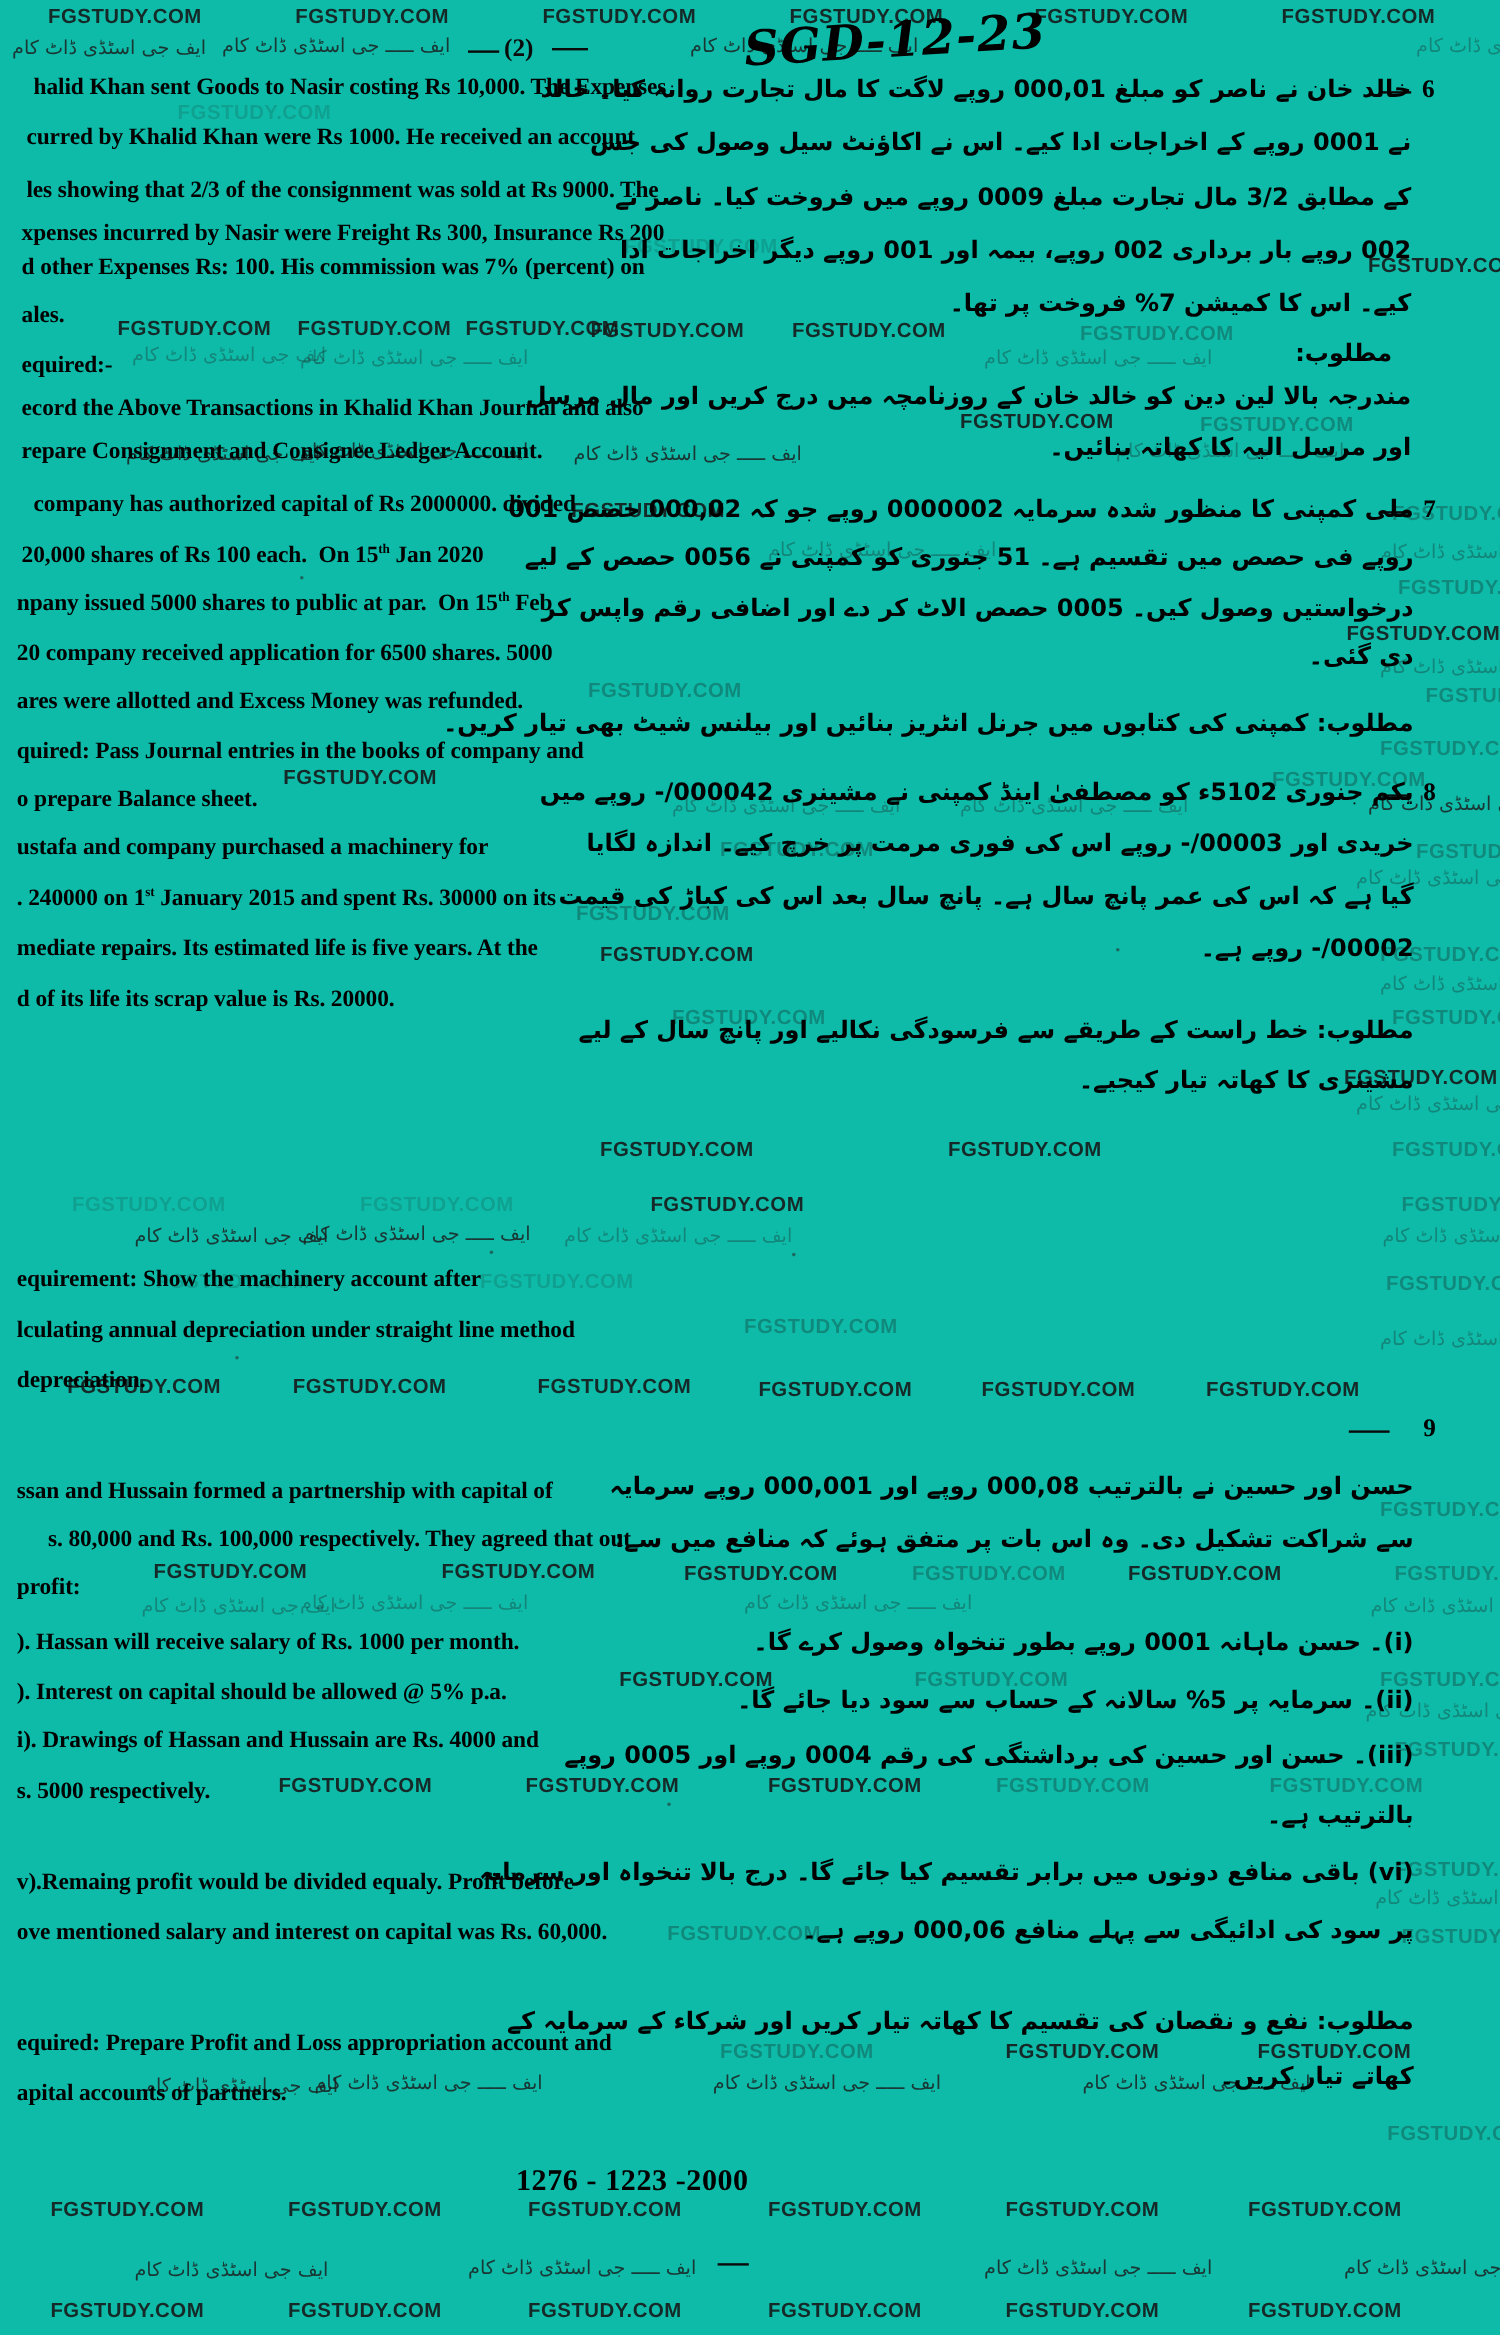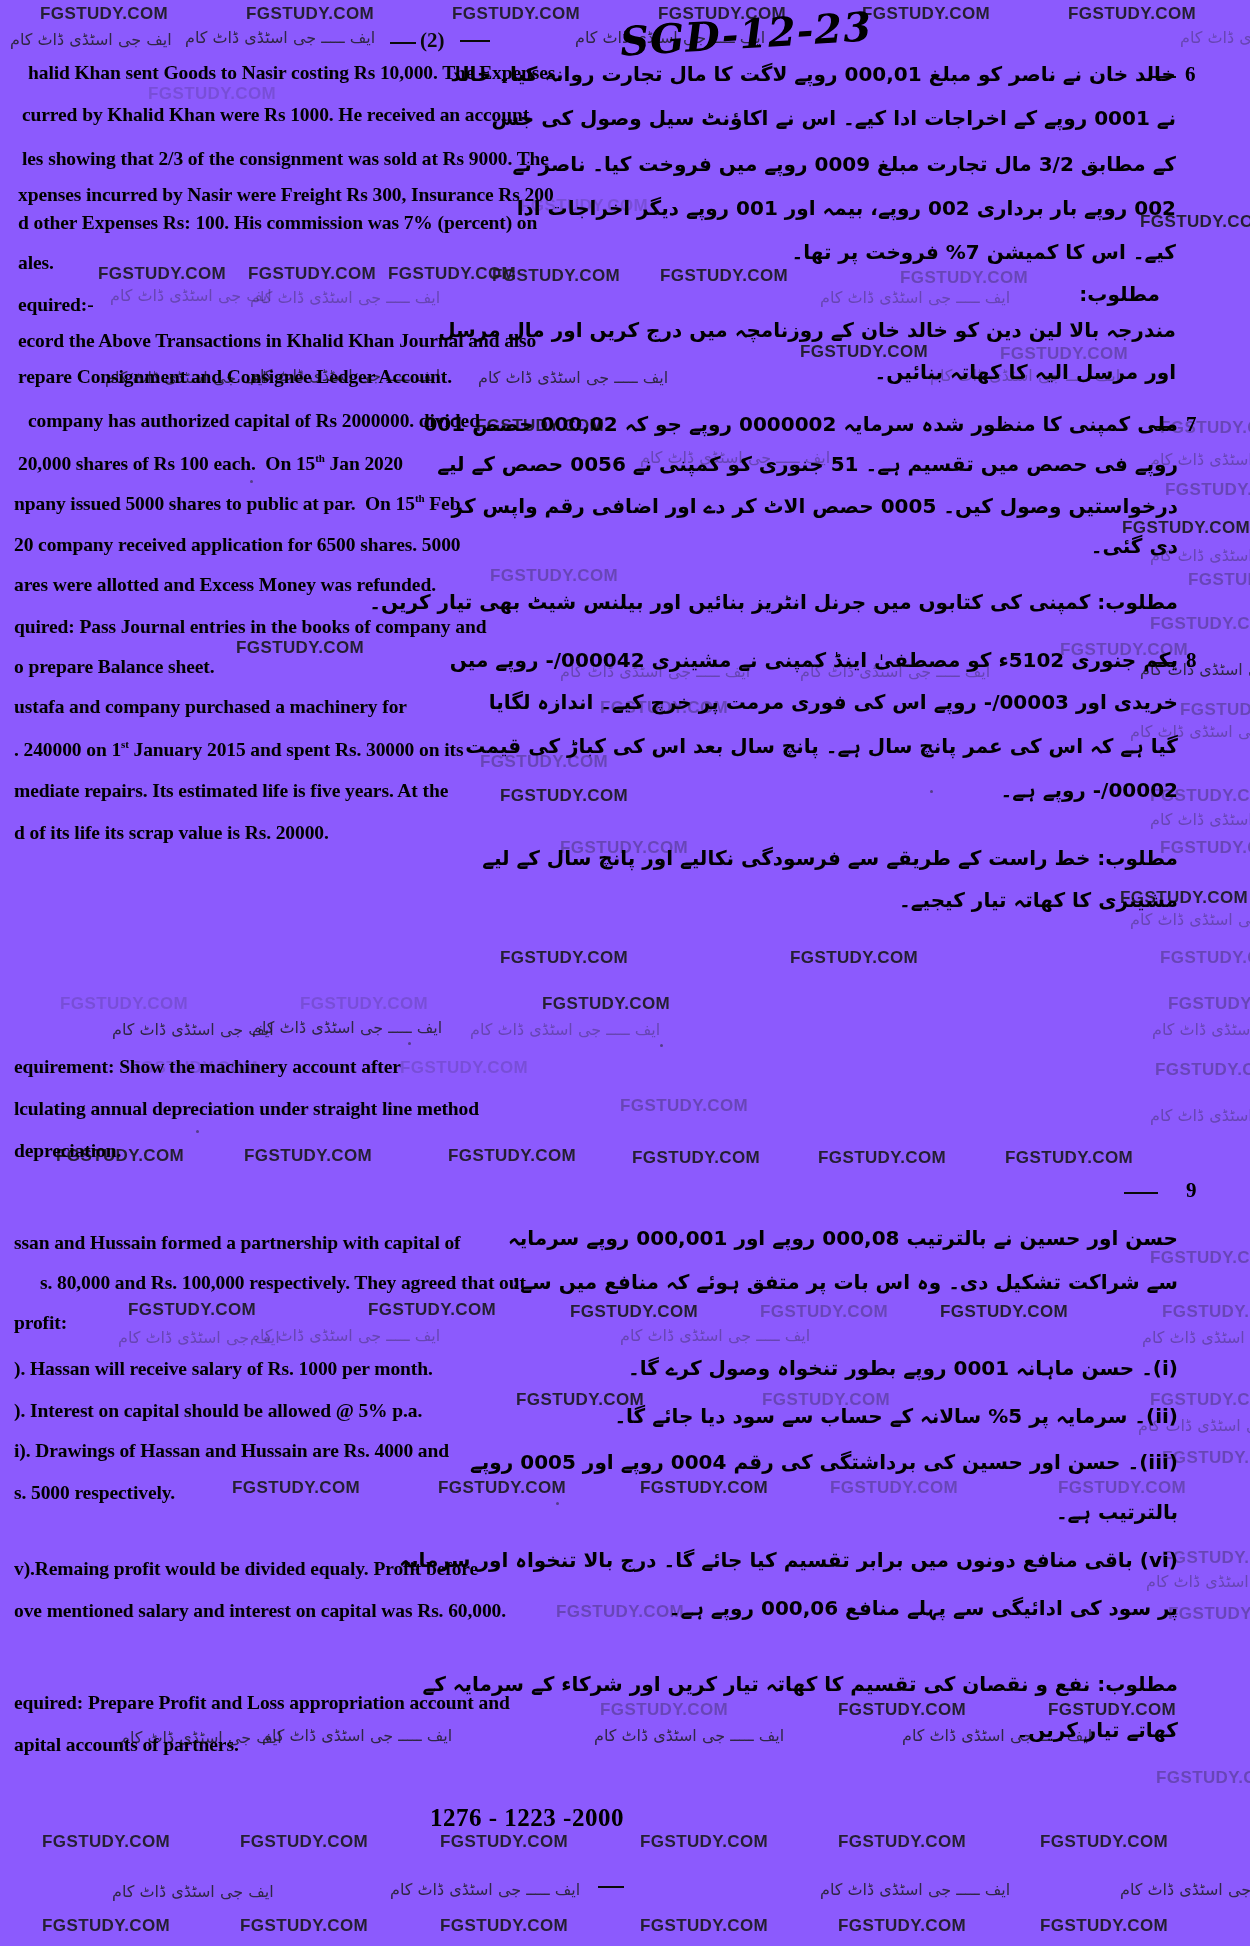--- a/index.html
+++ b/index.html
@@ -7,21 +7,21 @@
     padding: 0;
     background: #ffffff;
   }
   body {
     font-family: "Liberation Serif", serif;
   }
   #page {
     position: relative;
     width: 1250px;
     height: 1946px;
-    background: #8b5cf6;
+    background: #14b8a6;
     overflow: hidden;
     filter: contrast(1.06);
   }
 
   
   .wm-layer {
     position: absolute;
     inset: 0;
     pointer-events: none;
     z-index: 1;

